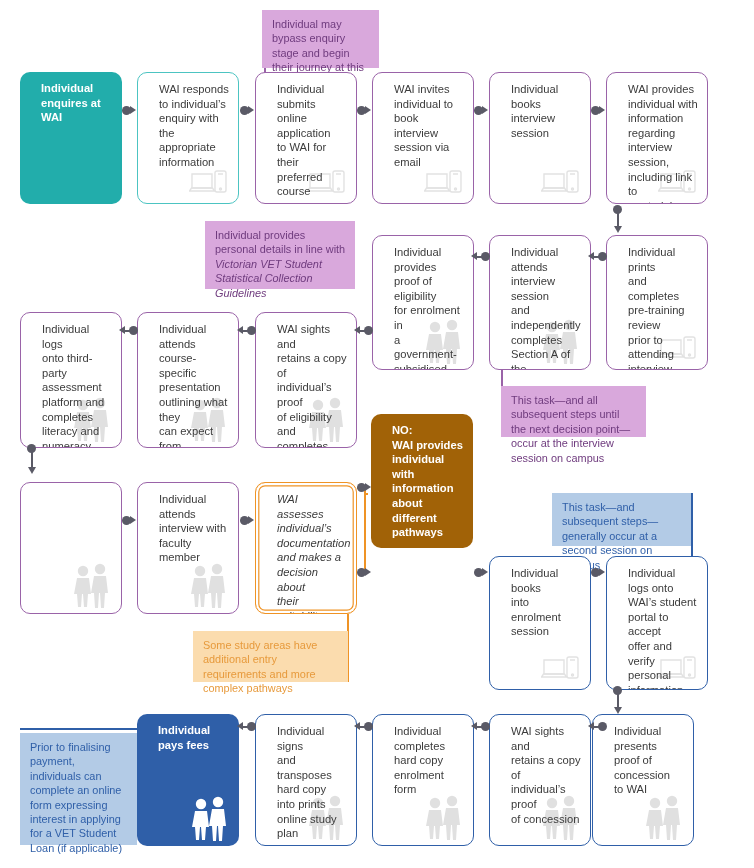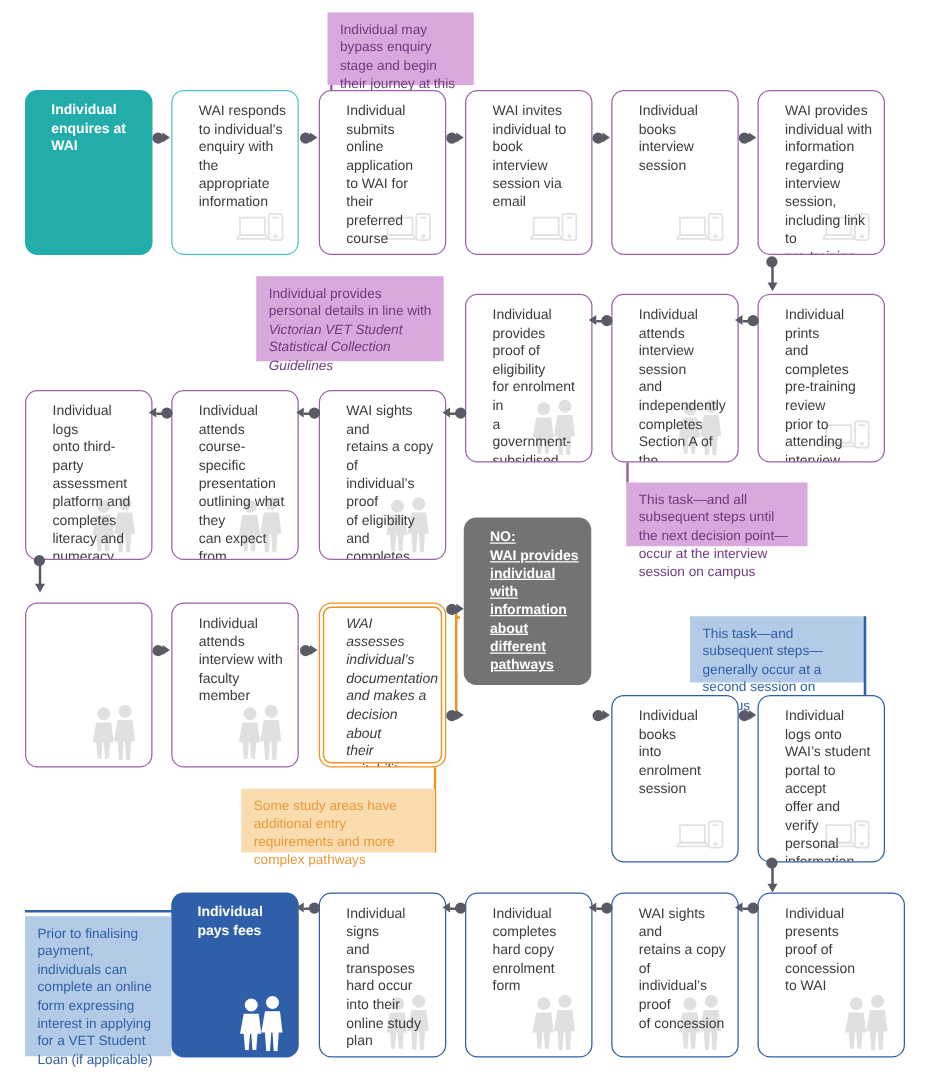--- a/index.html
+++ b/index.html
@@ -24,21 +24,21 @@
     color:#3b3b3b;
     overflow:hidden;
   }
   .node .txt{position:relative;z-index:3;white-space:pre-line;}
 
   .node.teal{background:#22adab;border:none;color:#ffffff;font-weight:bold;}
   .node.tealline{border-color:#4cc4c2;}
   .node.purple{border-color:#9a63a8;}
   .node.blue{border-color:#2f5fa8;}
   .node.bluefill{background:#2f5fa8;border:none;color:#ffffff;font-weight:bold;}
-  .node.orangefill{background:#737373;border:none;color:#ffffff;font-weight:bold;text-decoration:underline;}
+  .node.orangefill{background:#a16207;border:none;color:#ffffff;font-weight:bold;}
   .node.orange{border-color:#ef9325;}
   .node.decision{
     border:1.3px solid #ef9325;
     box-shadow:inset 0 0 0 2.2px #ffffff, inset 0 0 0 3.4px #ef9325;
     font-style:italic;
   }
 
   
   .wm{position:absolute;right:9px;bottom:5px;z-index:1;opacity:1;}
   .wm svg{display:block;}
@@ -486,21 +486,21 @@
         <circle cx="30" cy="7" r="5.2"></circle>
             <path d="M24 14h12l2 17h-3l-1 15h-3l-1-15h-1l-1 15h-3l-1-15h-3z"></path>
       </g>
         </svg>
     </span>
   </div>
 
   <div class="node blue" style="left:255px;top:714px;width:102px;height:132px;">
     <span class="txt">Individual signs
 and transposes
-hard occur into their
+hard copy into prints
 online study plan</span>
     <span class="wm">
       <svg width="42" height="46" viewBox="0 0 42 46">
           <g fill="#e0e0e0">
         <circle cx="13" cy="9" r="5.2"></circle>
             <path d="M7 16h12l2 16-3 0-1 13h-3l-1-13h-1l-1 13h-3l-1-13-3 0z"></path>
         <circle cx="30" cy="7" r="5.2"></circle>
             <path d="M24 14h12l2 17h-3l-1 15h-3l-1-15h-1l-1 15h-3l-1-15h-3z"></path>
       </g>
         </svg>
@@ -534,21 +534,21 @@
           <g fill="#e0e0e0">
         <circle cx="13" cy="9" r="5.2"></circle>
             <path d="M7 16h12l2 16-3 0-1 13h-3l-1-13h-1l-1 13h-3l-1-13-3 0z"></path>
         <circle cx="30" cy="7" r="5.2"></circle>
             <path d="M24 14h12l2 17h-3l-1 15h-3l-1-15h-1l-1 15h-3l-1-15h-3z"></path>
       </g>
         </svg>
     </span>
   </div>
 
-  <div class="node blue" style="left:606px;top:714px;width:118px;height:132px;">
+  <div class="node blue" style="left:592px;top:714px;width:102px;height:132px;">
     <span class="txt">Individual presents
 proof of concession
 to WAI</span>
     <span class="wm">
       <svg width="42" height="46" viewBox="0 0 42 46">
           <g fill="#e0e0e0">
         <circle cx="13" cy="9" r="5.2"></circle>
             <path d="M7 16h12l2 16-3 0-1 13h-3l-1-13h-1l-1 13h-3l-1-13-3 0z"></path>
         <circle cx="30" cy="7" r="5.2"></circle>
             <path d="M24 14h12l2 17h-3l-1 15h-3l-1-15h-1l-1 15h-3l-1-15h-3z"></path>

